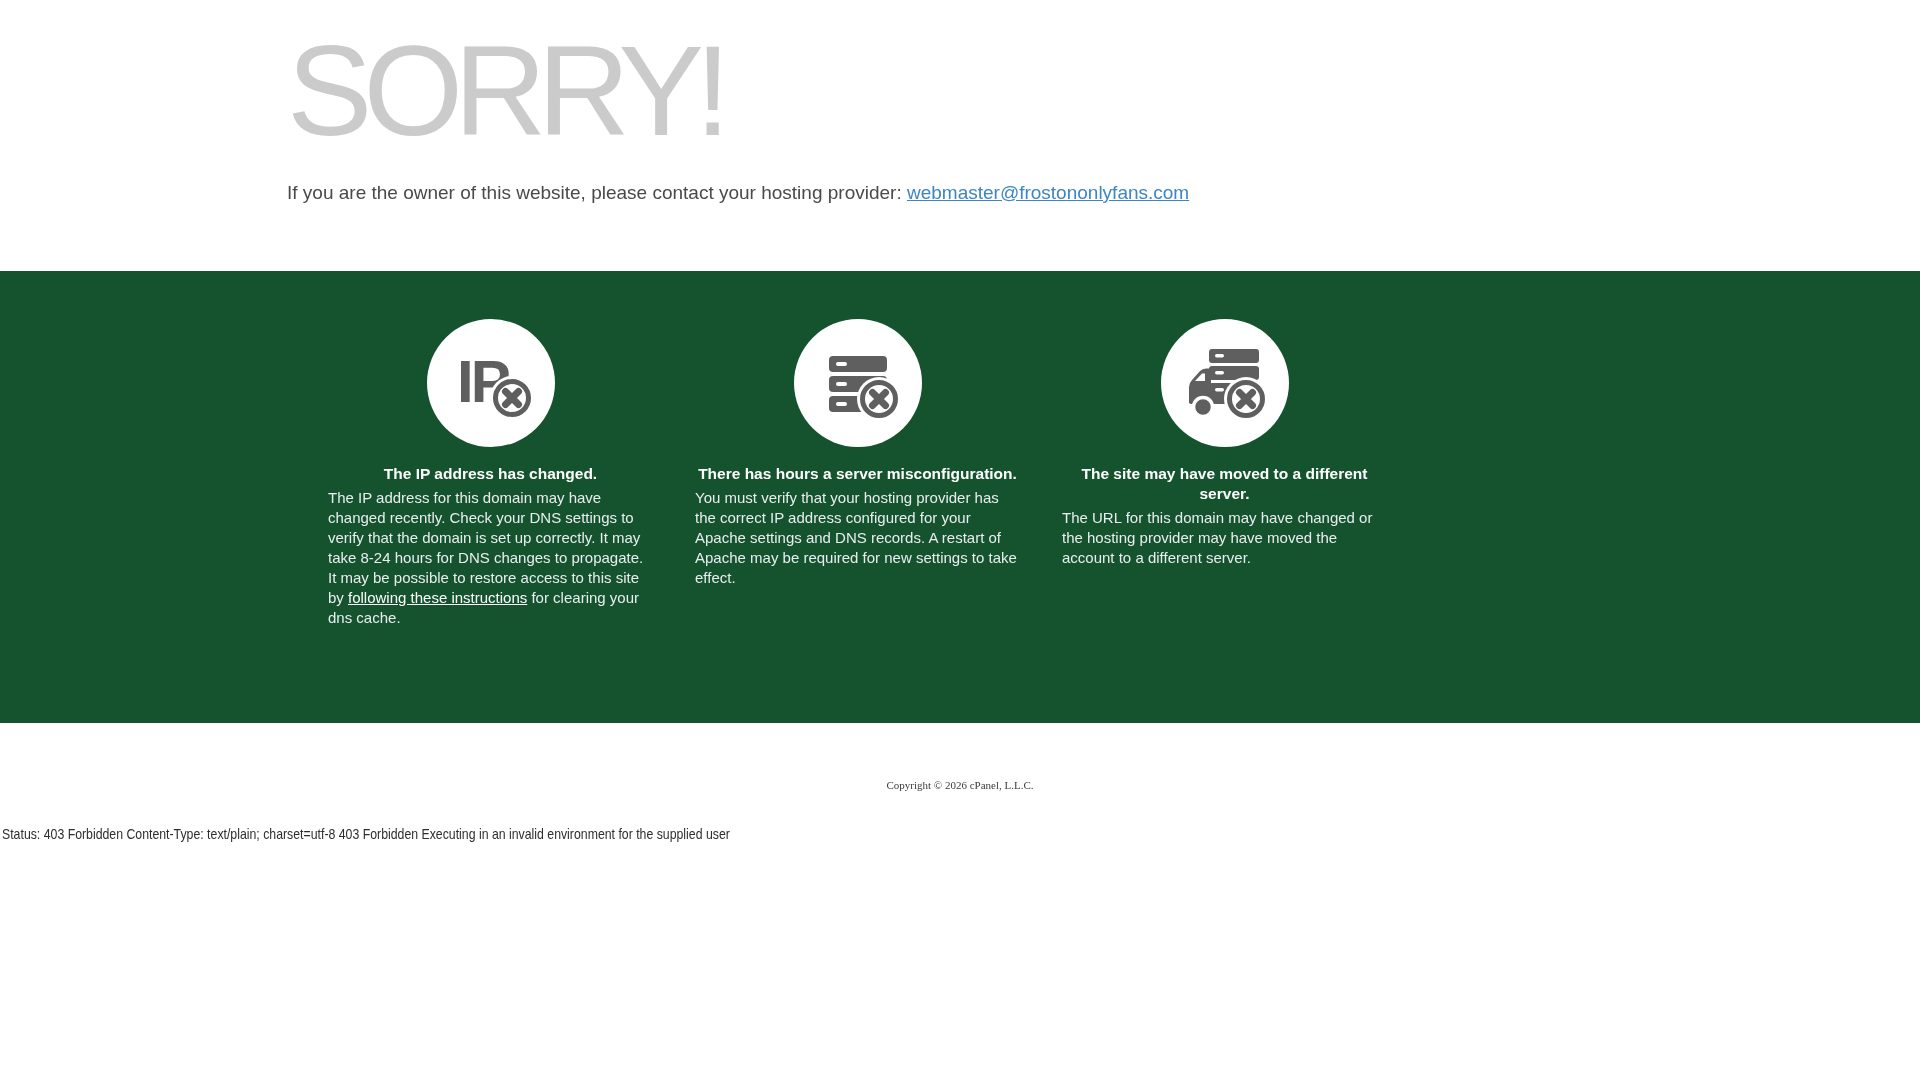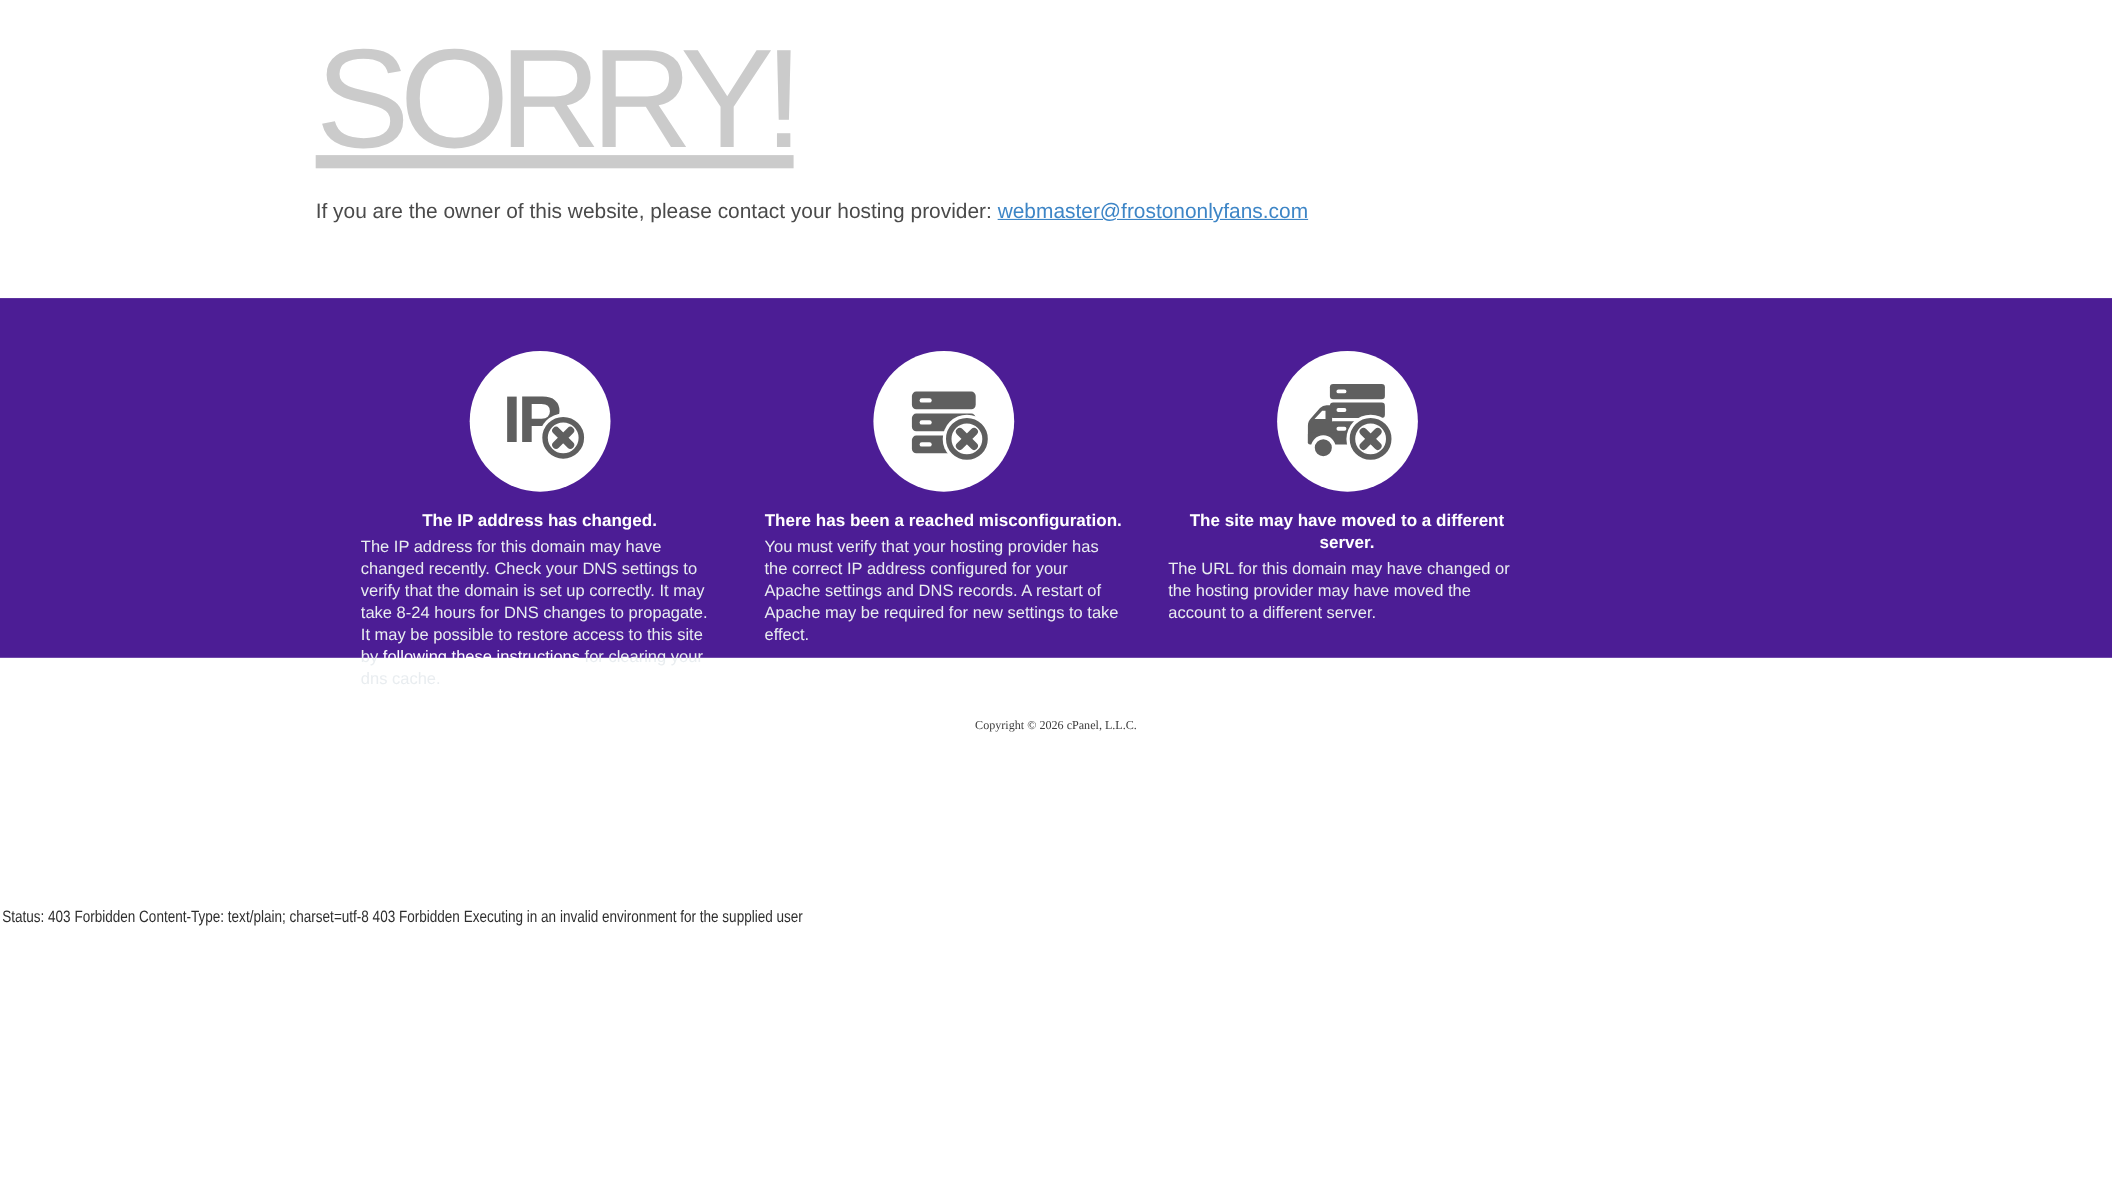--- a/index.html
+++ b/index.html
@@ -17,21 +17,20 @@
     height: 271px;
     padding: 22px 0 0 287px;
   }
   .sorry-title {
     margin: 0;
     font-size: 128px;
     line-height: 138px;
     font-weight: normal;
     letter-spacing: -9px;
     color: #cbcbcb;
-    text-decoration: underline;
   }
   .contact-line {
     margin: 21px 0 0 0;
     font-size: 19px;
     line-height: 23px;
     color: #4a4a4a;
   }
   .email-link {
     color: #3d85c6;
     text-decoration: underline;
@@ -39,22 +38,22 @@
   }
   .reason-intro {
     margin: 23px 0 0 0;
     font-size: 19px;
     line-height: 23px;
     color: #4a4a4a;
   }
 
   
   .band {
-    height: 327px;
-    background: #4c1d95;
+    height: 452px;
+    background: #14532d;
     padding-top: 48px;
   }
   .columns {
     display: flex;
     gap: 42px;
     margin-left: 328px;
   }
   .col { width: 325px; }
   .icon-circle {
     width: 128px; height: 128px;
@@ -160,21 +159,21 @@
             <rect x="35" y="57" width="58" height="16" rx="4" fill="#5f5f5f"></rect>
             <rect x="35" y="77" width="58" height="16" rx="4" fill="#5f5f5f"></rect>
             <rect x="42" y="43" width="11" height="4" rx="2" fill="#ffffff"></rect>
             <rect x="42" y="63" width="11" height="4" rx="2" fill="#ffffff"></rect>
             <rect x="42" y="83" width="11" height="4" rx="2" fill="#ffffff"></rect>
             <circle cx="85" cy="80" r="22" fill="#ffffff"></circle>
             <circle cx="85" cy="80" r="16.5" fill="#ffffff" stroke="#5f5f5f" stroke-width="5"></circle>
             <path d="M78.5 73.5 L91.5 86.5 M91.5 73.5 L78.5 86.5" stroke="#5f5f5f" stroke-width="7" stroke-linecap="round" fill="none"></path>
           </svg>
         </div>
-        <h2>There has been a reached misconfiguration.</h2>
+        <h2>There has hours a server misconfiguration.</h2>
         <p class="col-body">You must verify that your hosting provider has the correct IP address configured for your Apache settings and DNS records. A restart of Apache may be required for new settings to take effect.</p>
       </div>
 
       <div class="col">
         <div class="icon-circle">
           <svg viewBox="0 0 128 128" aria-hidden="true">
             <rect x="48" y="30" width="50" height="14" rx="3" fill="#5f5f5f"></rect>
             <rect x="48" y="47" width="50" height="14" rx="3" fill="#5f5f5f"></rect>
             <rect x="48" y="64" width="50" height="14" rx="3" fill="#5f5f5f"></rect>
             <rect x="54" y="35" width="9" height="3.5" rx="1.7" fill="#ffffff"></rect>

